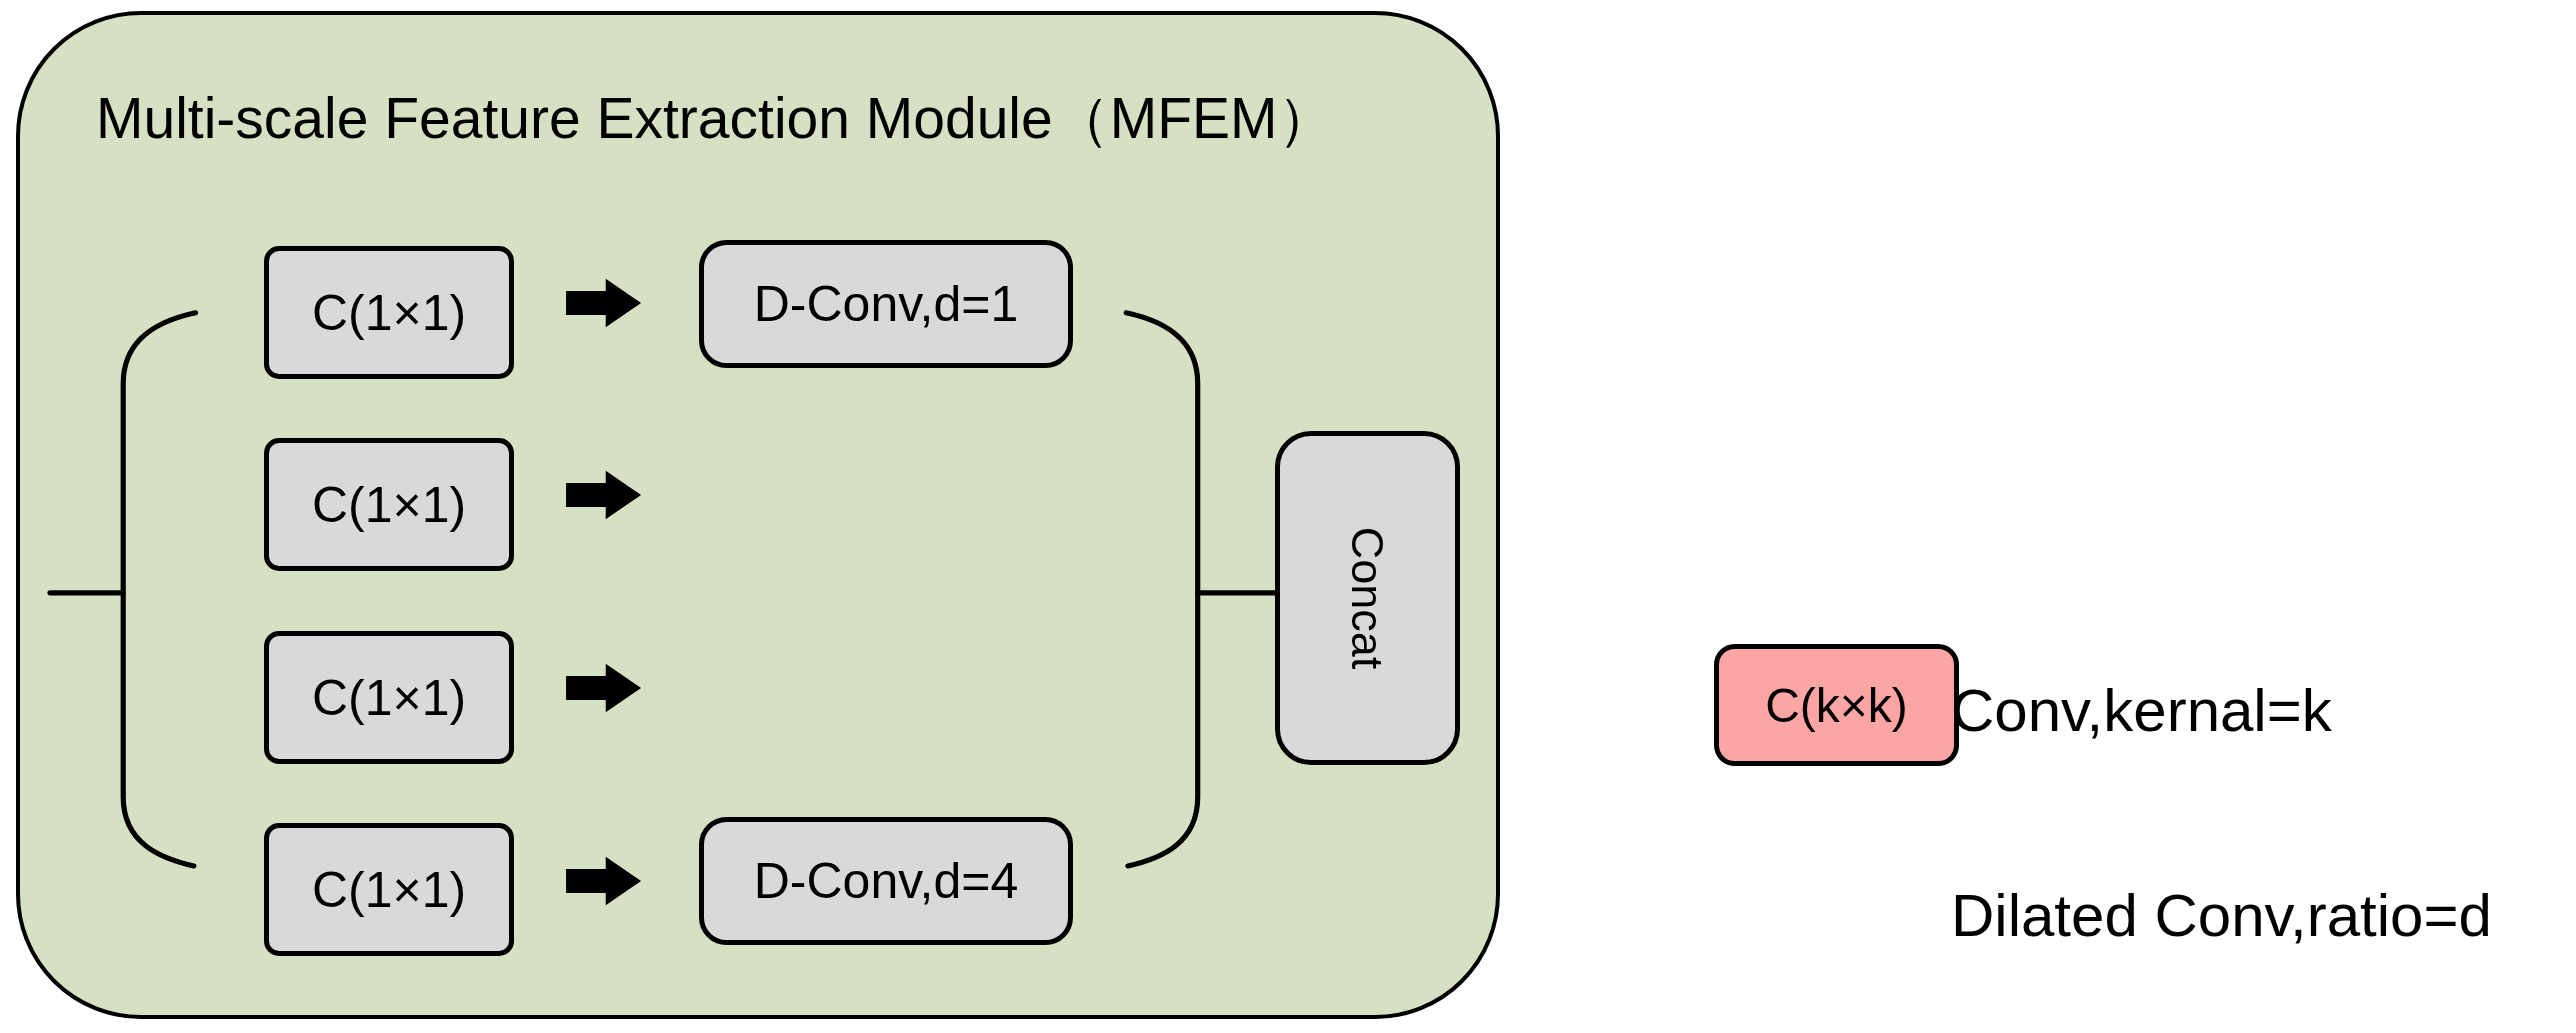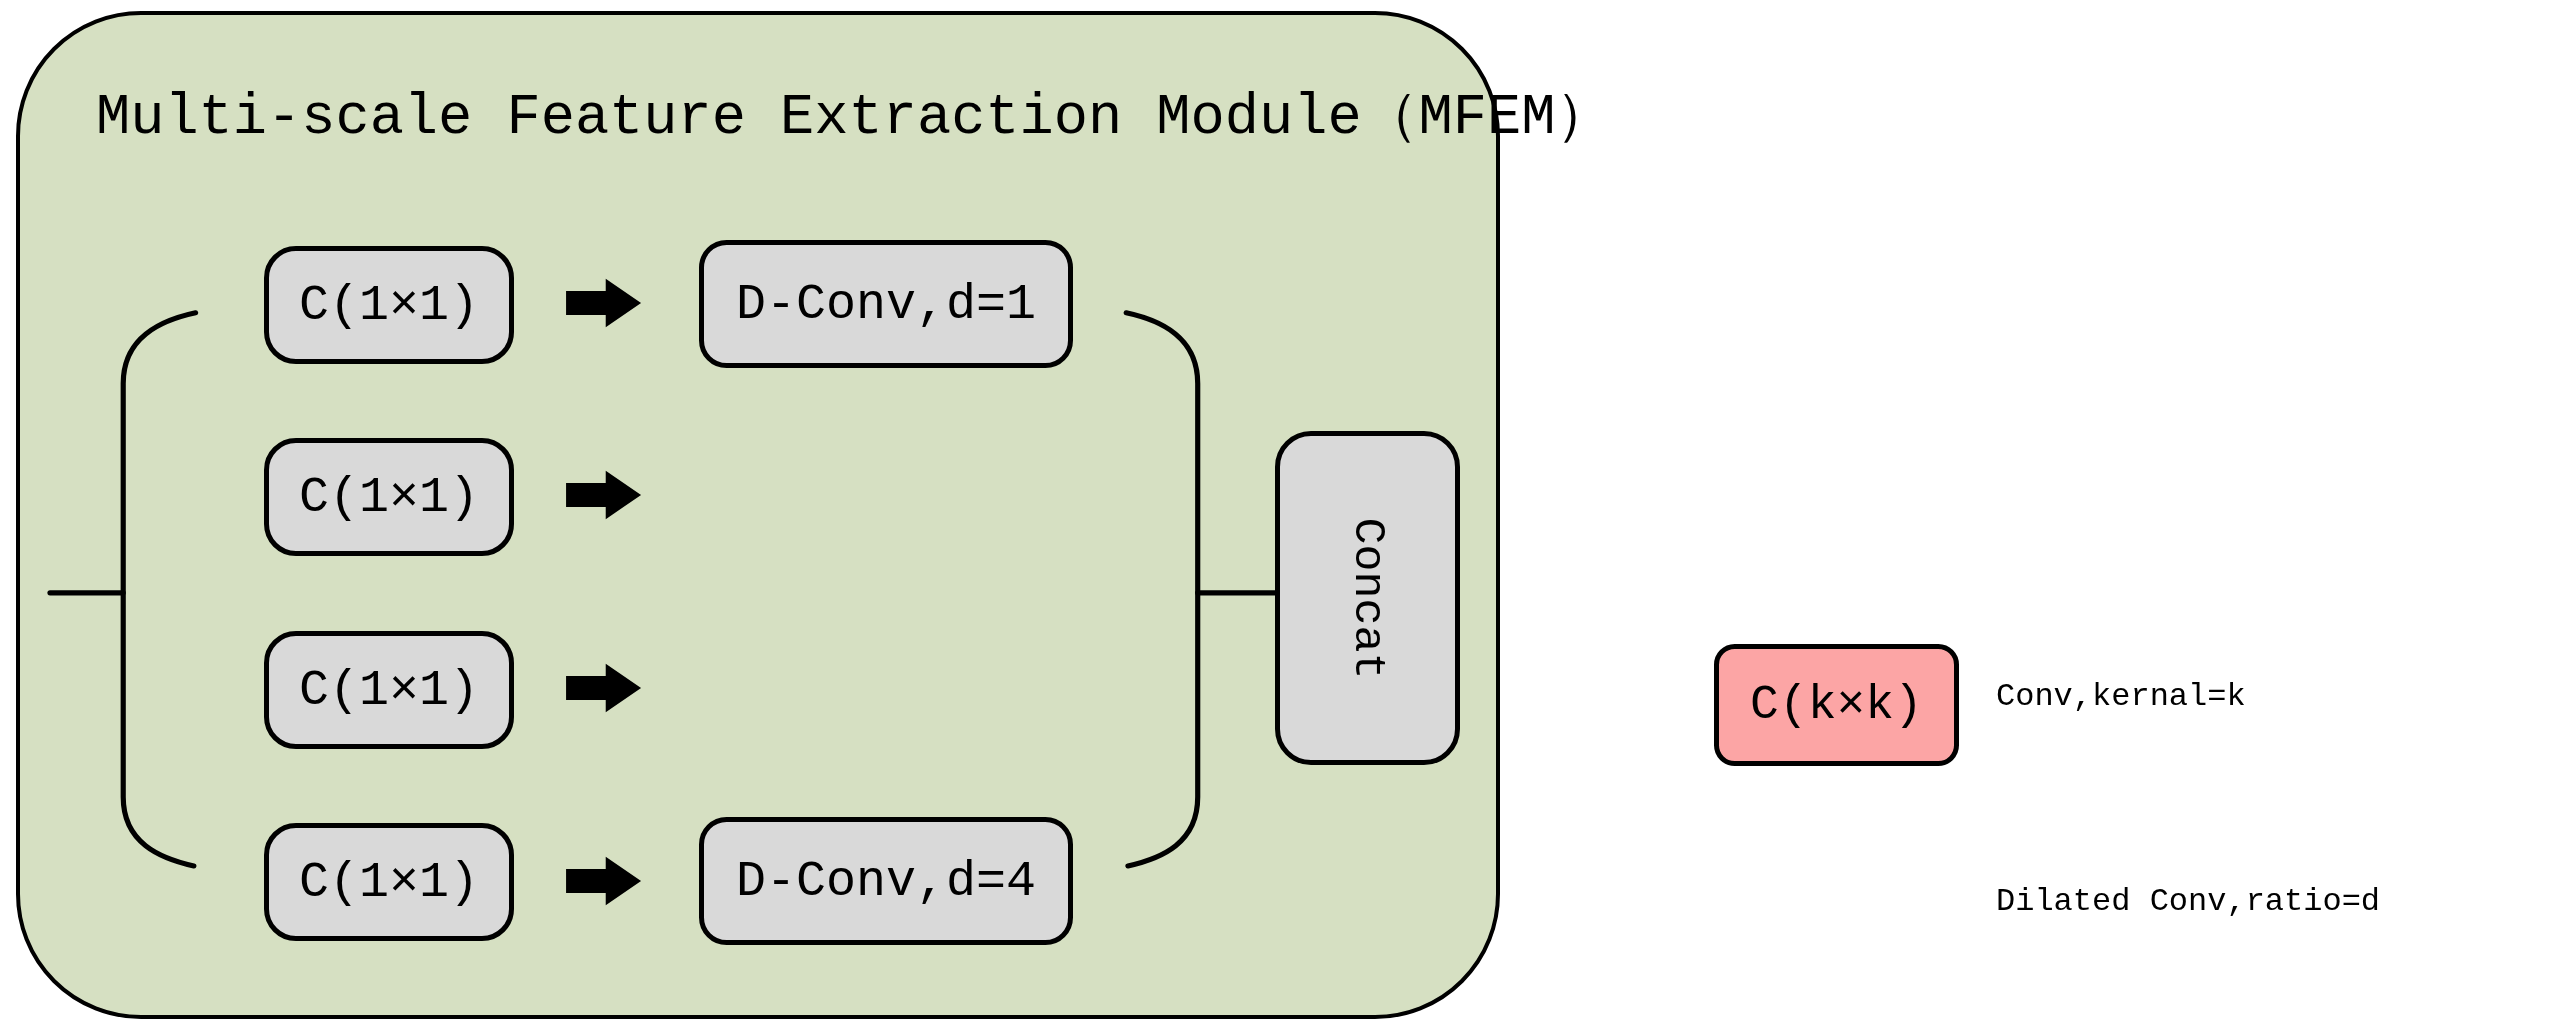--- a/index.html
+++ b/index.html
@@ -1,20 +1,20 @@
 <!DOCTYPE html>
 <html style="font-size:13.8px"><head>
 <meta charset="utf-8">
 <style>
   html,body{margin:0;padding:0;background:#ffffff;}
   #canvas{
     position:relative;
     width:2576px;height:1034px;
     background:#ffffff;
-    font-family:Liberation Mono, monospace;
+    font-family:Liberation Sans, sans-serif;
     color:#000;
     overflow:hidden;
   }
   
   .module-box{
     position:absolute;
     left:15.5px;top:11.2px;width:1484px;height:1008px;
     background:#d6e0c2;
     border:4.3px solid #000;
     border-radius:125px;
@@ -33,21 +33,21 @@
   .node{
     position:absolute;
     background:#d9d9d9;
     border:5.2px solid #000;
     border-radius:26px;
     box-sizing:border-box;
     display:flex;align-items:center;justify-content:center;
     font-size:50px;
     white-space:nowrap;
   }
-  .conv-box{left:264px;width:250px;height:118px;border-radius:32px;}
+  .conv-box{left:264px;width:250px;height:133px;border-radius:15px;}
   .dconv-box{left:699px;width:374px;height:128px;border-radius:27.6px;text-align:right;}
   .arrow{position:absolute;left:566px;width:76px;height:50px;}
   .concat-box{
     position:absolute;left:1275px;top:431px;width:185px;height:334px;
     background:#d9d9d9;border:5.2px solid #000;border-radius:36px;
     box-sizing:border-box;
     display:flex;align-items:center;justify-content:center;
   }
   .concat-label{
     font-size:45px;
@@ -58,22 +58,22 @@
   .lines-svg{position:absolute;left:0;top:0;}
   
   .legend-node{
     position:absolute;left:1714px;width:245px;height:122px;
     background:#fca5a5;border:5.2px solid #000;border-radius:20.7px;
     box-sizing:border-box;
     display:flex;align-items:center;justify-content:center;
     font-size:48px;white-space:nowrap;
   }
   .legend-desc{
-    position:absolute;left:1996px;
-    font-size:32px;line-height:1;white-space:nowrap;
+    position:absolute;left:1951px;
+    font-size:60px;line-height:1;white-space:nowrap;
     color:#000;
   }
 </style>
 </head>
 <body>
 
 <div id="canvas">
 
   <div class="module-box"></div>
 

